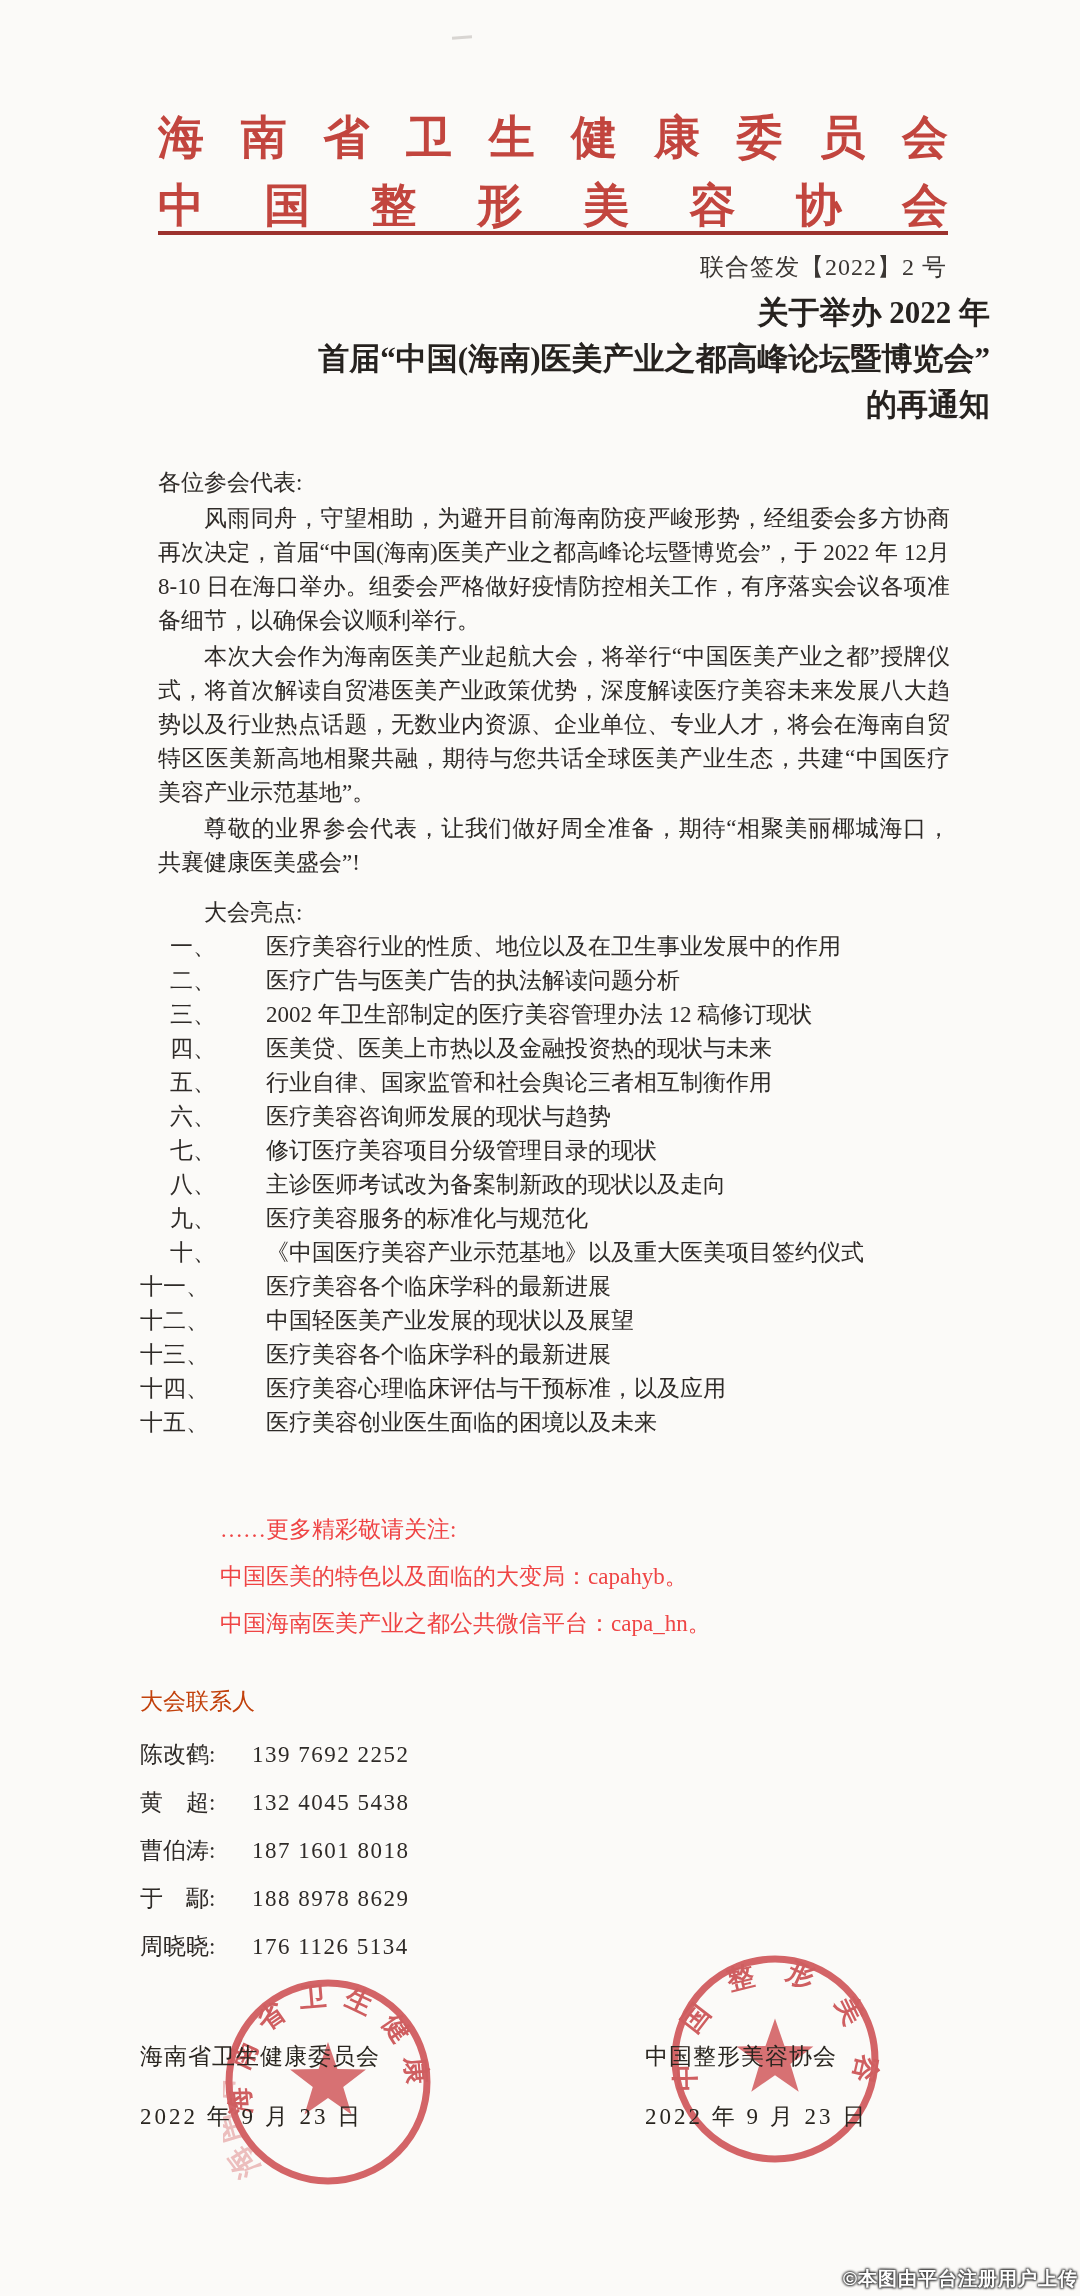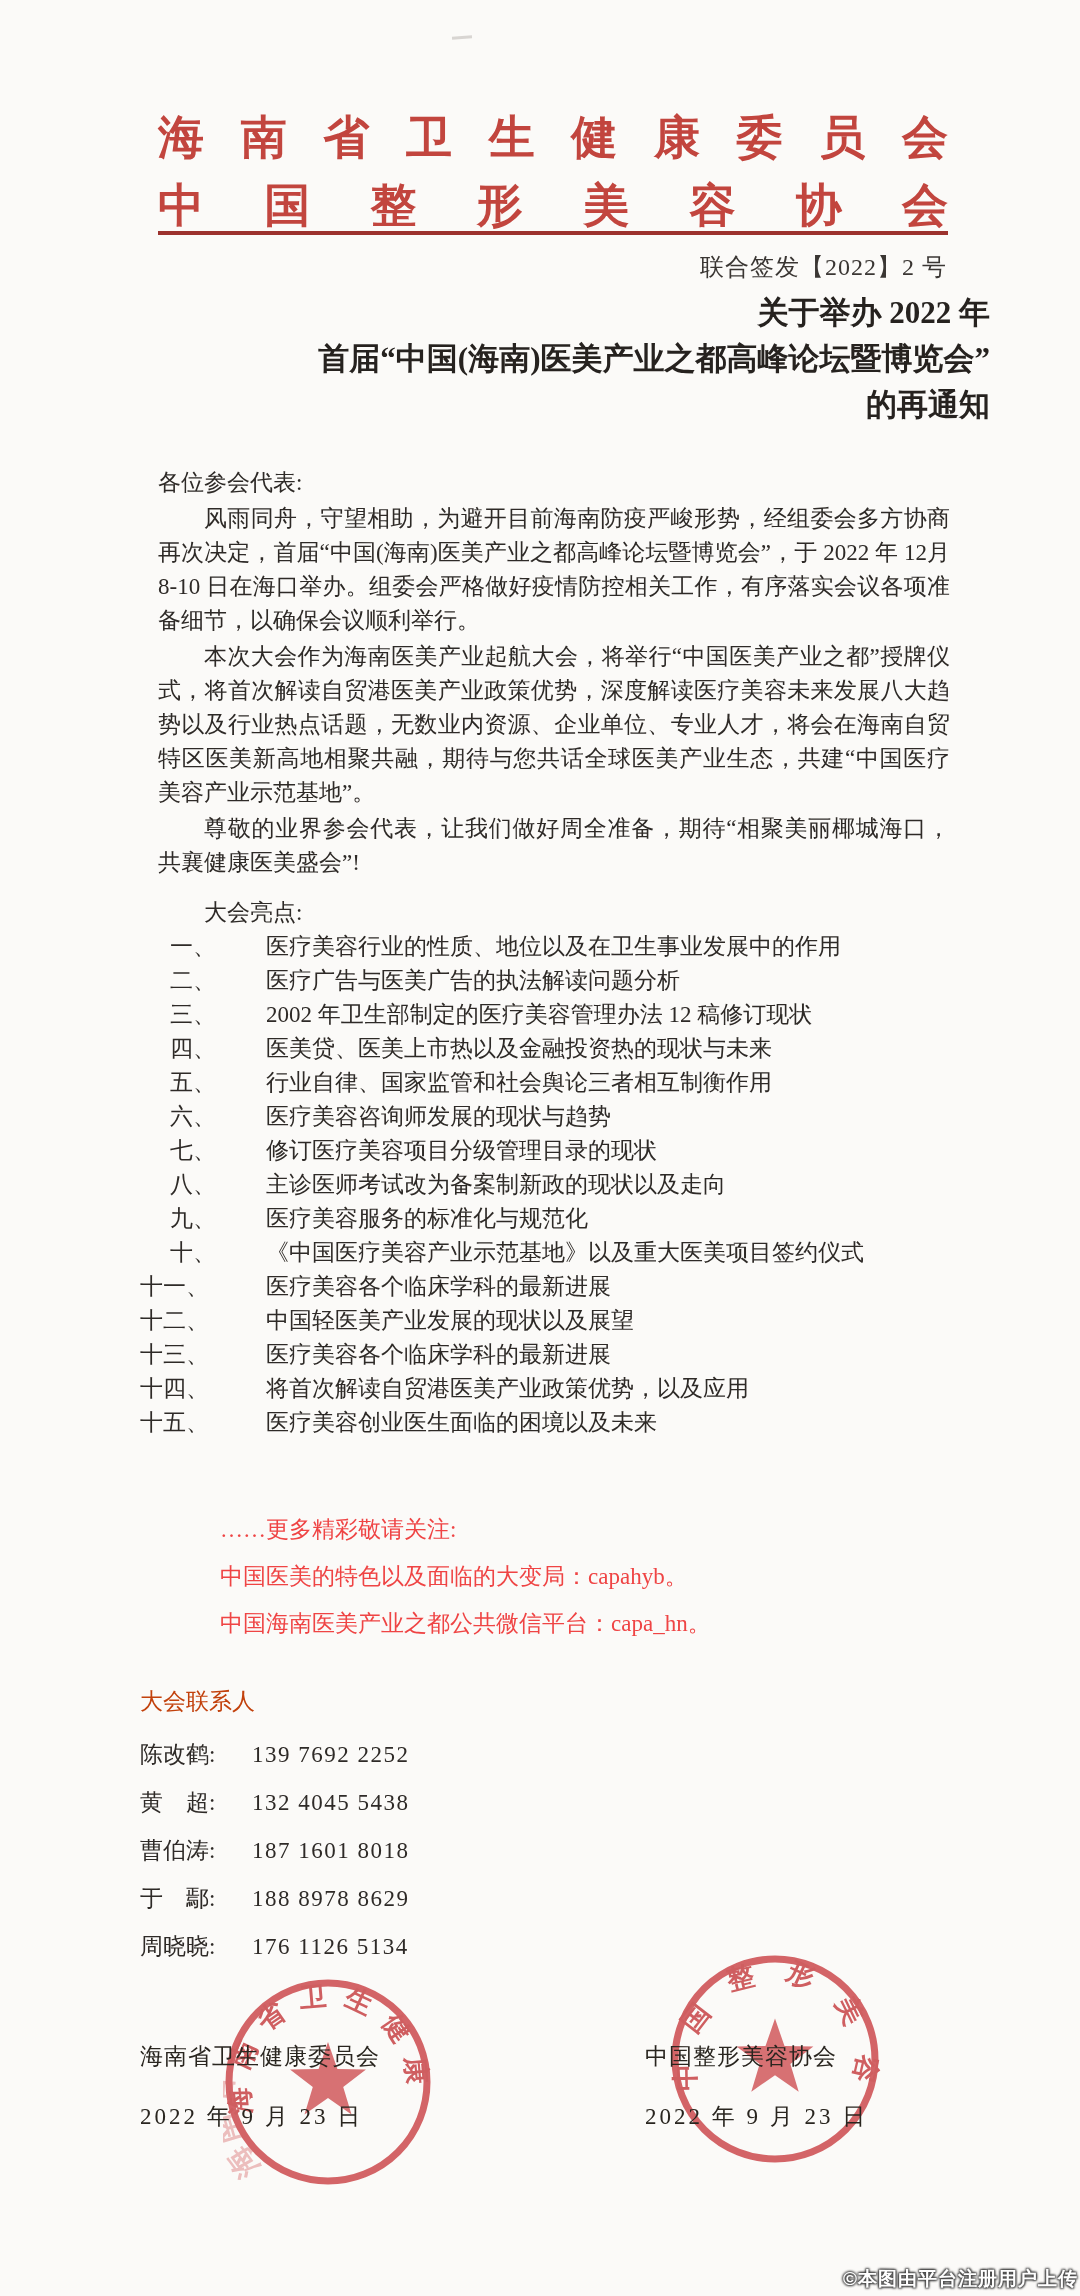--- a/index.html
+++ b/index.html
@@ -146,21 +146,21 @@
     <div class="hl-item n1"><span class="num">四、</span><span>医美贷、医美上市热以及金融投资热的现状与未来</span></div>
     <div class="hl-item n1"><span class="num">五、</span><span>行业自律、国家监管和社会舆论三者相互制衡作用</span></div>
     <div class="hl-item n1"><span class="num">六、</span><span>医疗美容咨询师发展的现状与趋势</span></div>
     <div class="hl-item n1"><span class="num">七、</span><span>修订医疗美容项目分级管理目录的现状</span></div>
     <div class="hl-item n1"><span class="num">八、</span><span>主诊医师考试改为备案制新政的现状以及走向</span></div>
     <div class="hl-item n1"><span class="num">九、</span><span>医疗美容服务的标准化与规范化</span></div>
     <div class="hl-item n1"><span class="num">十、</span><span>《中国医疗美容产业示范基地》以及重大医美项目签约仪式</span></div>
     <div class="hl-item n2"><span class="num">十一、</span><span>医疗美容各个临床学科的最新进展</span></div>
     <div class="hl-item n2"><span class="num">十二、</span><span>中国轻医美产业发展的现状以及展望</span></div>
     <div class="hl-item n2"><span class="num">十三、</span><span>医疗美容各个临床学科的最新进展</span></div>
-    <div class="hl-item n2"><span class="num">十四、</span><span>将首次解读自贸港医美产业政策优势，以及应用</span></div>
+    <div class="hl-item n2"><span class="num">十四、</span><span>医疗美容心理临床评估与干预标准，以及应用</span></div>
     <div class="hl-item n2"><span class="num">十五、</span><span>医疗美容创业医生面临的困境以及未来</span></div>
   </div>
 
   <div class="follow">
     <div>……更多精彩敬请关注:</div>
     <div>中国医美的特色以及面临的大变局：capahyb。</div>
     <div>中国海南医美产业之都公共微信平台：capa_hn。</div>
   </div>
 
   <div class="contacts-heading">大会联系人</div>

